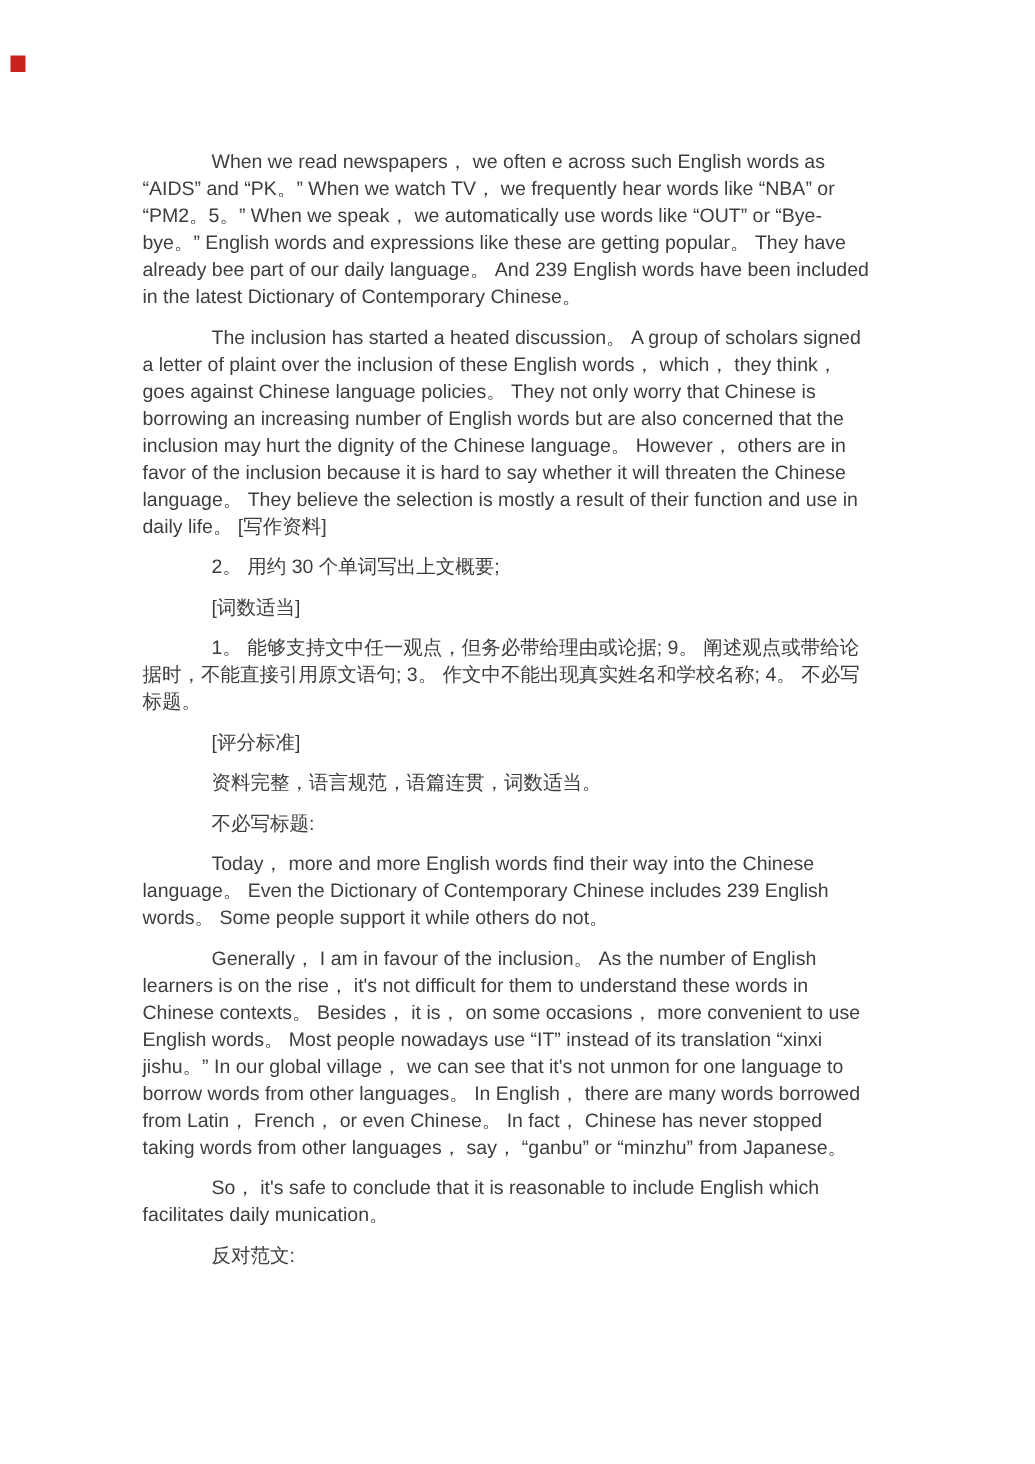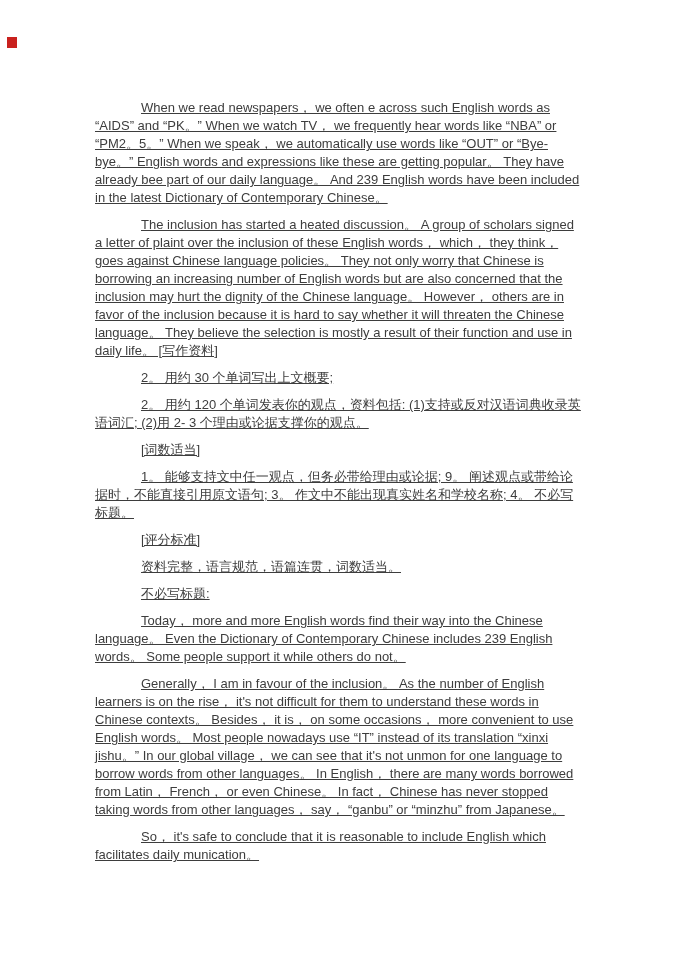--- a/index.html
+++ b/index.html
@@ -32,52 +32,51 @@
     font-size: 13px;
     line-height: 18px;
     text-align: left;
   }
   .doc p {
     margin: 0 0 9px 0;
     word-wrap: break-word;
   }
   .doc p.indent {
     text-indent: 46px;
-    text-decoration: underline;
   }
 </style>
 </head>
 <body>
 
 <div class="page">
 
   <div class="red-marker"></div>
 
   <div class="doc">
 
 
     <p class="indent">When we read newspapers， we often e across such English words as “AIDS” and “PK。”  When we watch TV， we frequently hear words like “NBA” or “PM2。5。”  When we speak， we automatically use words like “OUT” or “Bye-bye。”  English words and expressions like these are getting popular。 They have already bee part of our daily language。 And 239 English words have been included in the latest Dictionary of Contemporary Chinese。</p>
 
     <p class="indent">The inclusion has started a heated discussion。 A group of scholars signed a letter of plaint over the inclusion of these English words， which， they think， goes against Chinese language policies。 They not only worry that Chinese is borrowing an increasing number of English words but are also concerned that the inclusion may hurt the dignity of the Chinese language。 However， others are in favor of the inclusion because it is hard to say whether it will threaten the Chinese language。 They believe the selection is mostly a result of their function and use in daily life。 [写作资料]</p>
 
     <p class="indent">2。 用约 30 个单词写出上文概要;</p>
 
-    <p class="indent">2。 用约 120 个单词发表你的观点，资料包括: (1)支持或反对汉语词典收录英语词汇; (2)用 2- 3 个理由或论据支撑你的观点。</p>
 
     <p class="indent">[词数适当]</p>
 
     <p class="indent">1。 能够支持文中任一观点，但务必带给理由或论据; 9。 阐述观点或带给论据时，不能直接引用原文语句; 3。 作文中不能出现真实姓名和学校名称; 4。 不必写标题。</p>
 
     <p class="indent">[评分标准]</p>
 
     <p class="indent">资料完整，语言规范，语篇连贯，词数适当。</p>
 
     <p class="indent">不必写标题:</p>
 
     <p class="indent">Today， more and more English words find their way into the Chinese language。 Even the Dictionary of Contemporary Chinese includes 239 English words。 Some people support it while others do not。</p>
 
     <p class="indent">Generally， I am in favour of the inclusion。 As the number of English learners is on the rise， it's not difficult for them to understand these words in Chinese contexts。 Besides， it is， on some occasions， more convenient to use English words。 Most people nowadays use “IT” instead of its translation “xinxi jishu。”  In our global village， we can see that it's not unmon for one language to borrow words from other languages。 In English， there are many words borrowed from Latin， French， or even Chinese。 In fact， Chinese has never stopped taking words from other languages， say， “ganbu” or “minzhu” from Japanese。</p>
 
     <p class="indent">So， it's safe to conclude that it is reasonable to include English which facilitates daily munication。</p>
 
+    <p class="indent">反对范文:</p>
 
   </div>
 </div>
 
 </body></html>

